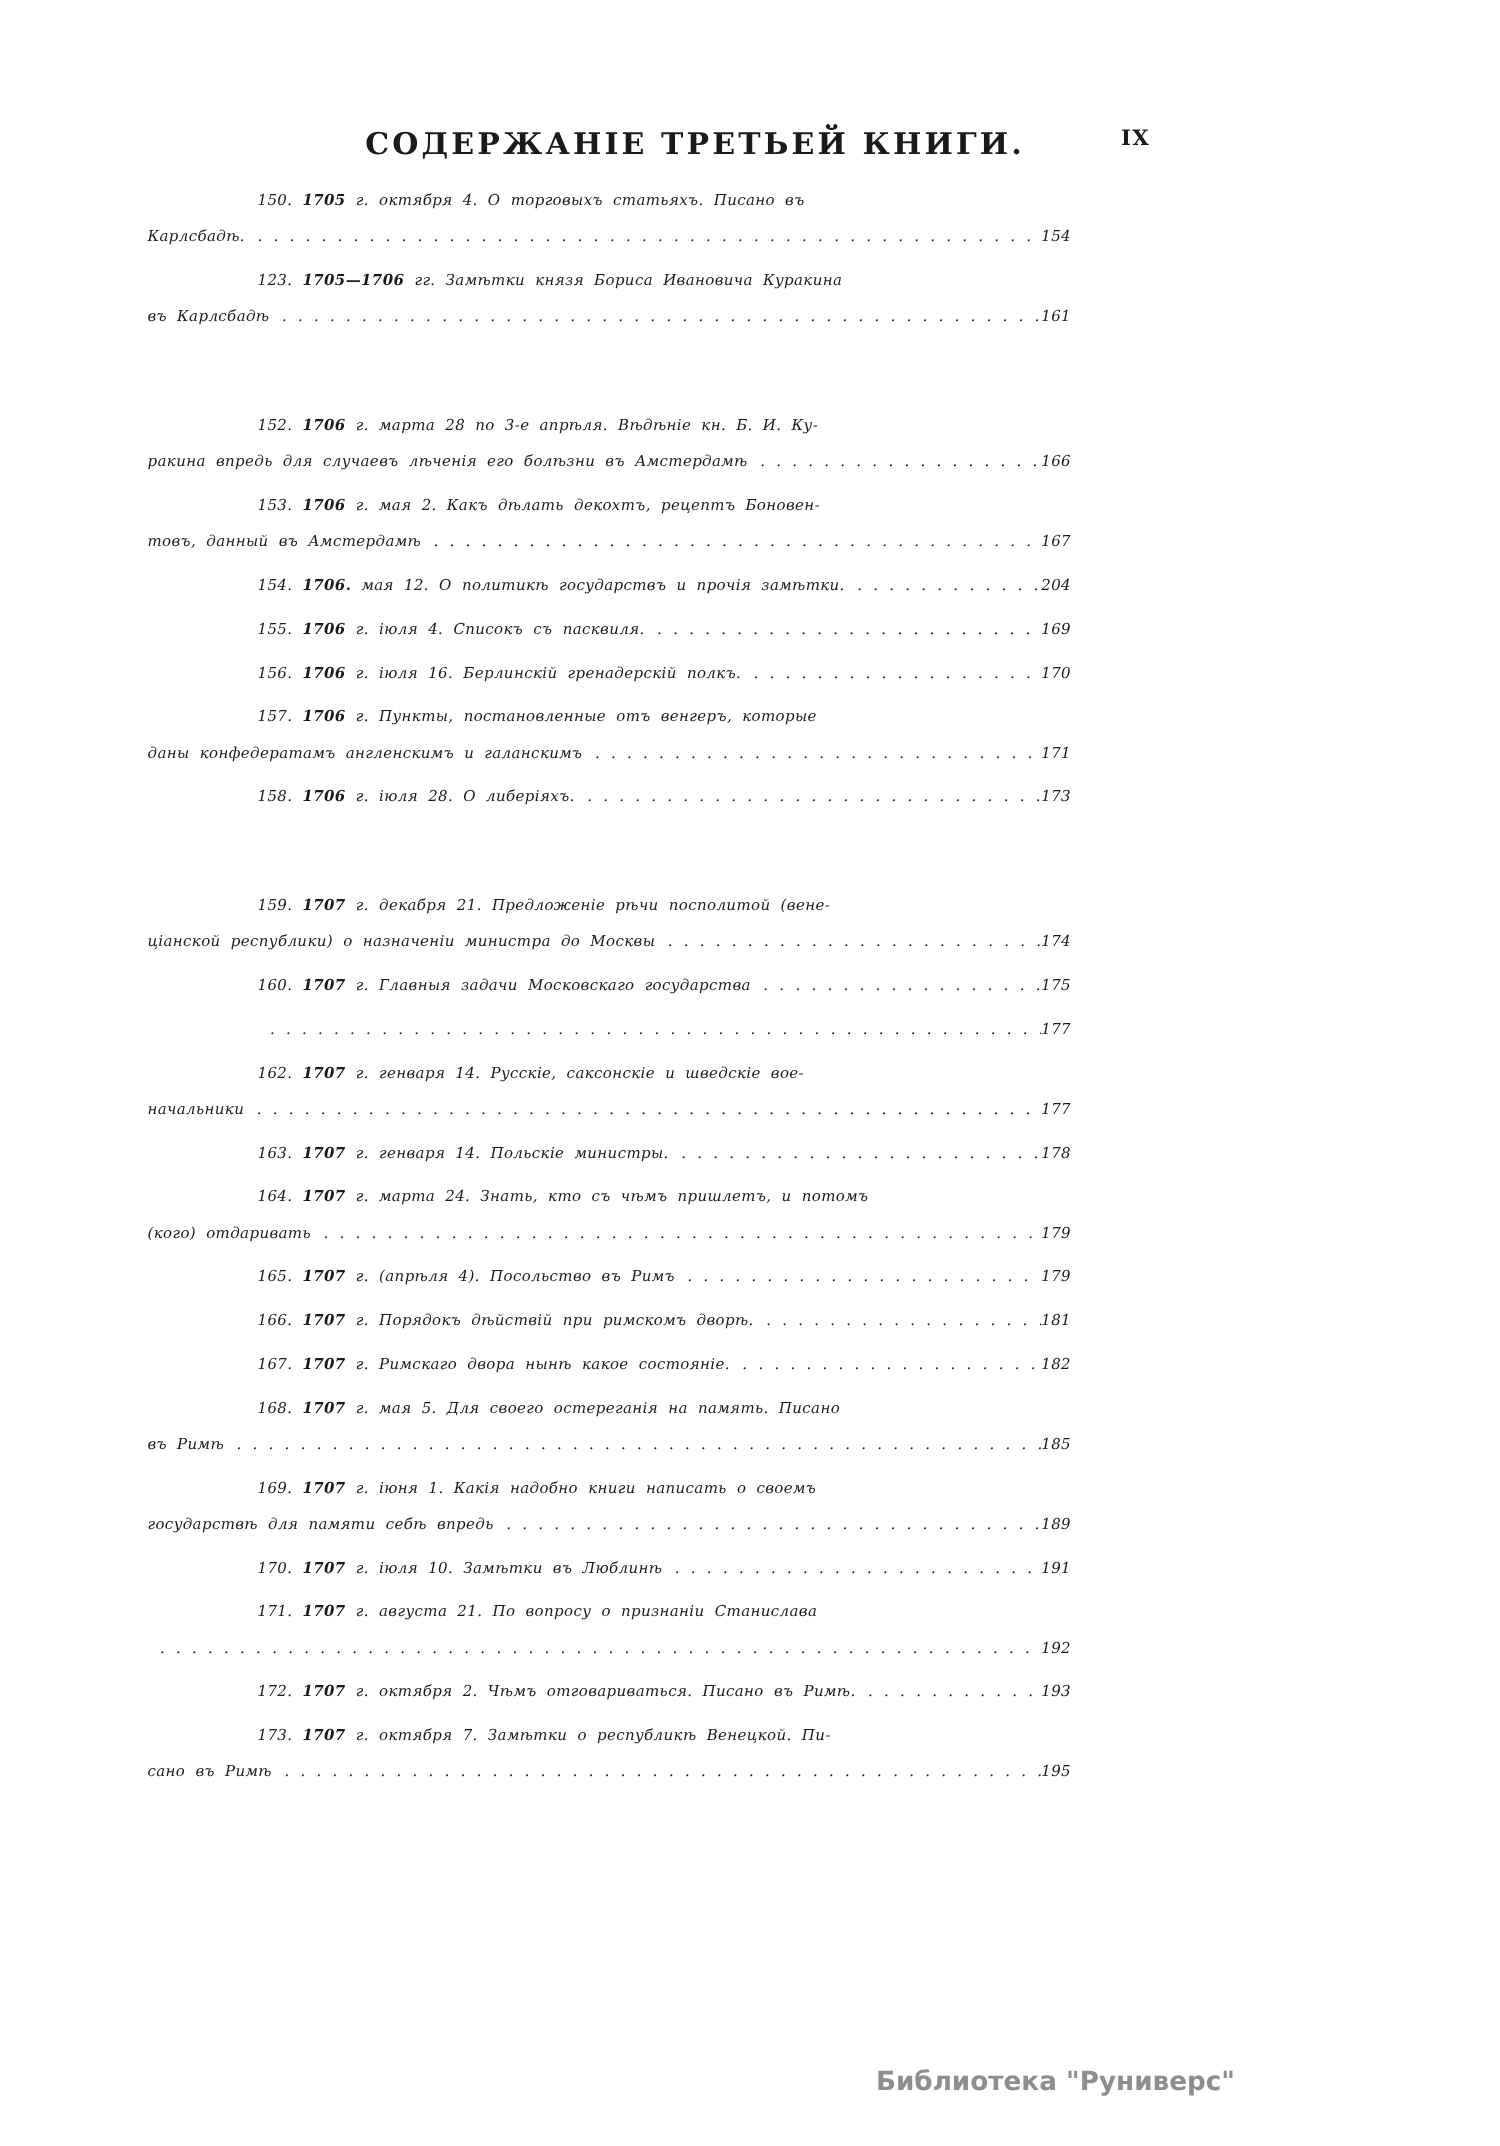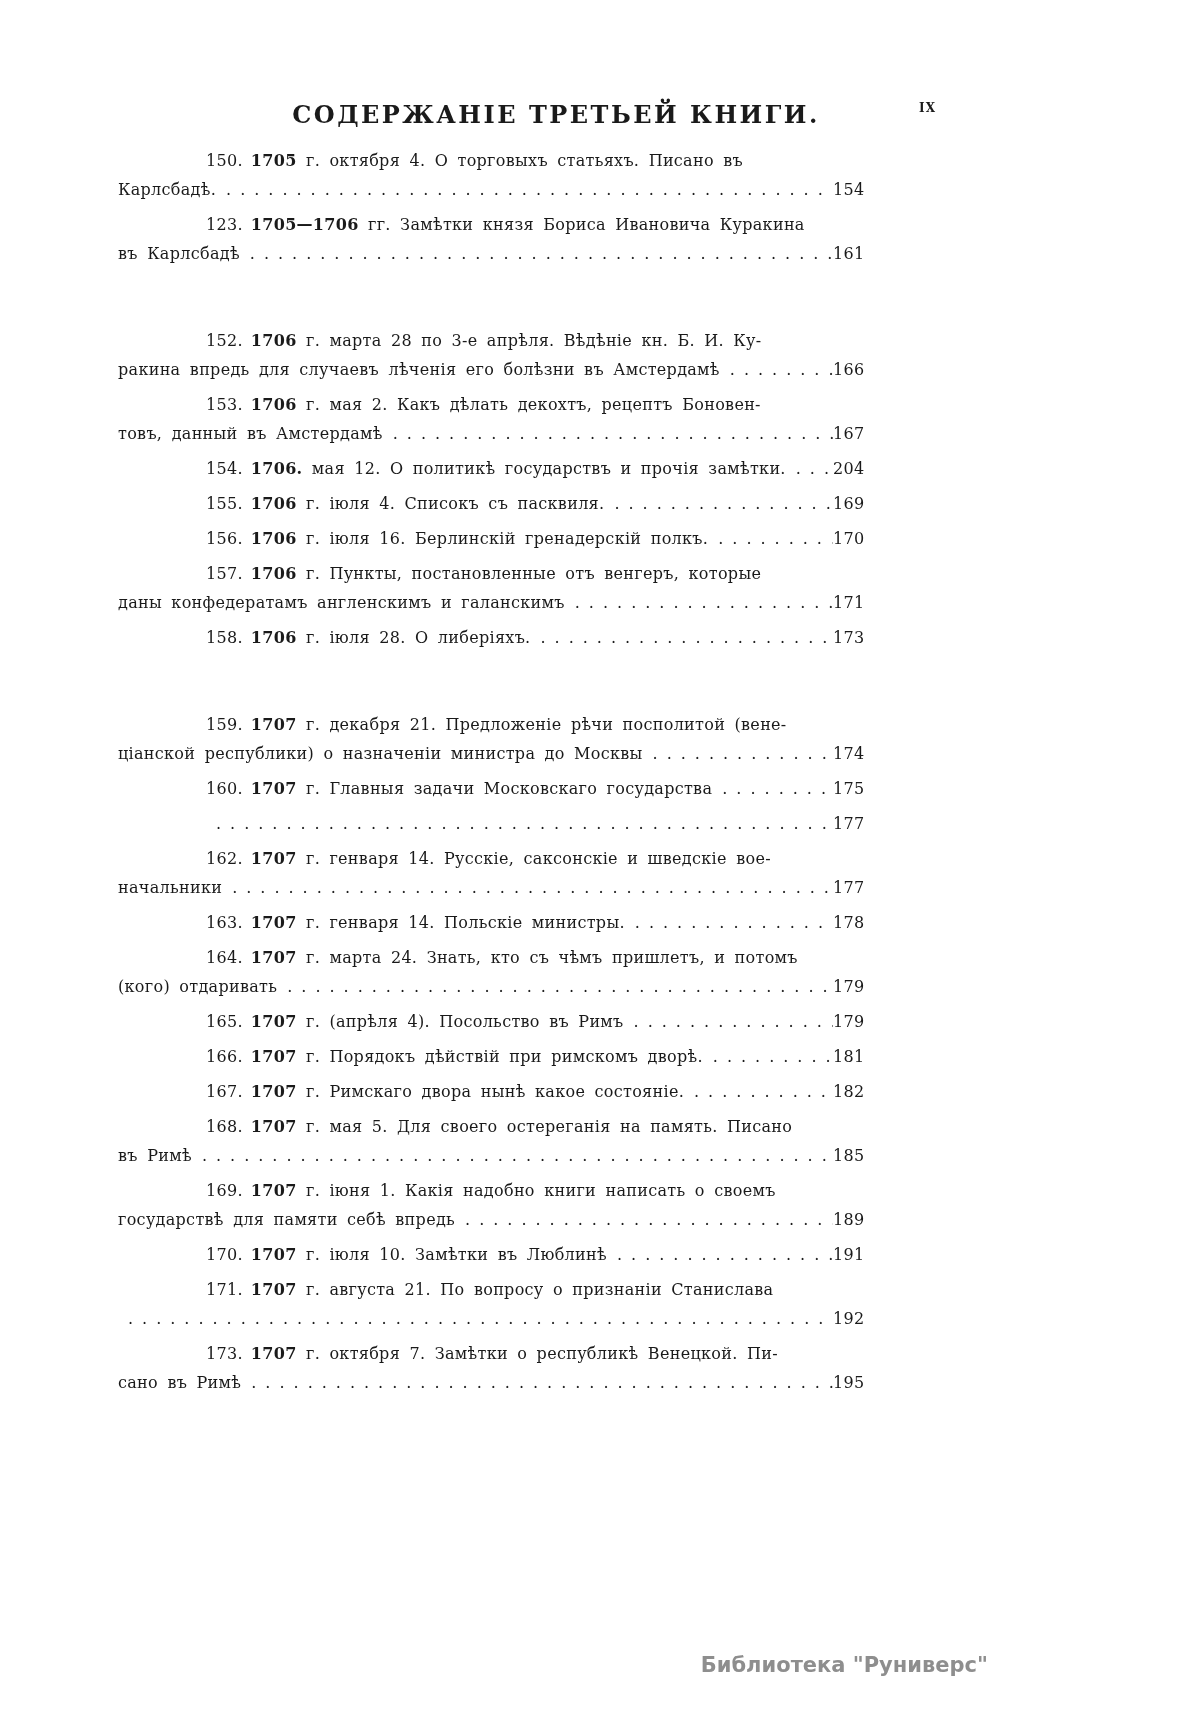--- a/index.html
+++ b/index.html
@@ -28,36 +28,37 @@
     left: 28px;
     text-align: center;
     font-size: 24px;
     font-weight: bold;
     letter-spacing: 2.5px;
     white-space: nowrap;
   }
   .folio {
     position: absolute;
     top: 1px;
-    right: 2px;
-    font-size: 12px;
+    right: 18px;
+    font-size: 17px;
     font-weight: bold;
     letter-spacing: 1px;
   }
 
   
   .toc {
     position: absolute;
     top: 146px;
     left: 118px;
     width: 820px;
-    font-size: 16px;
+    font-size: 12px;
     line-height: 29px;
     letter-spacing: 0.3px;
     word-spacing: 4px;
+    font-style: italic;
   }
   .entry {
     margin-bottom: 6px;
   }
   .entry.section-break {
     margin-top: 58px;
   }
   .toc-line {
     display: flex;
     align-items: baseline;
@@ -292,20 +293,27 @@
       <div class="toc-line first-line">
         <span class="txt"><span class="num">171.</span><span class="year">1707</span><span class="rest"> г. августа 21. По вопросу о признаніи Станислава</span></span>
       </div>
       <div class="toc-line cont-line">
         <span class="dots">..........................................................................................</span>
         <span class="pagenum">192</span>
       </div>
     </div>
     <div class="entry">
       <div class="toc-line first-line">
+        <span class="txt"><span class="num">172.</span><span class="year">1707</span><span class="rest"> г. октября 2. Чѣмъ отговариваться. Писано въ Римѣ.</span></span>
+        <span class="dots">..........................................................................................</span>
+        <span class="pagenum">193</span>
+      </div>
+    </div>
+    <div class="entry">
+      <div class="toc-line first-line">
         <span class="txt"><span class="num">173.</span><span class="year">1707</span><span class="rest"> г. октября 7. Замѣтки о республикѣ Венецкой. Пи-</span></span>
       </div>
       <div class="toc-line cont-line">
         <span class="txt">сано въ Римѣ</span>
         <span class="dots">..........................................................................................</span>
         <span class="pagenum">195</span>
       </div>
     </div>
   </main>
 

